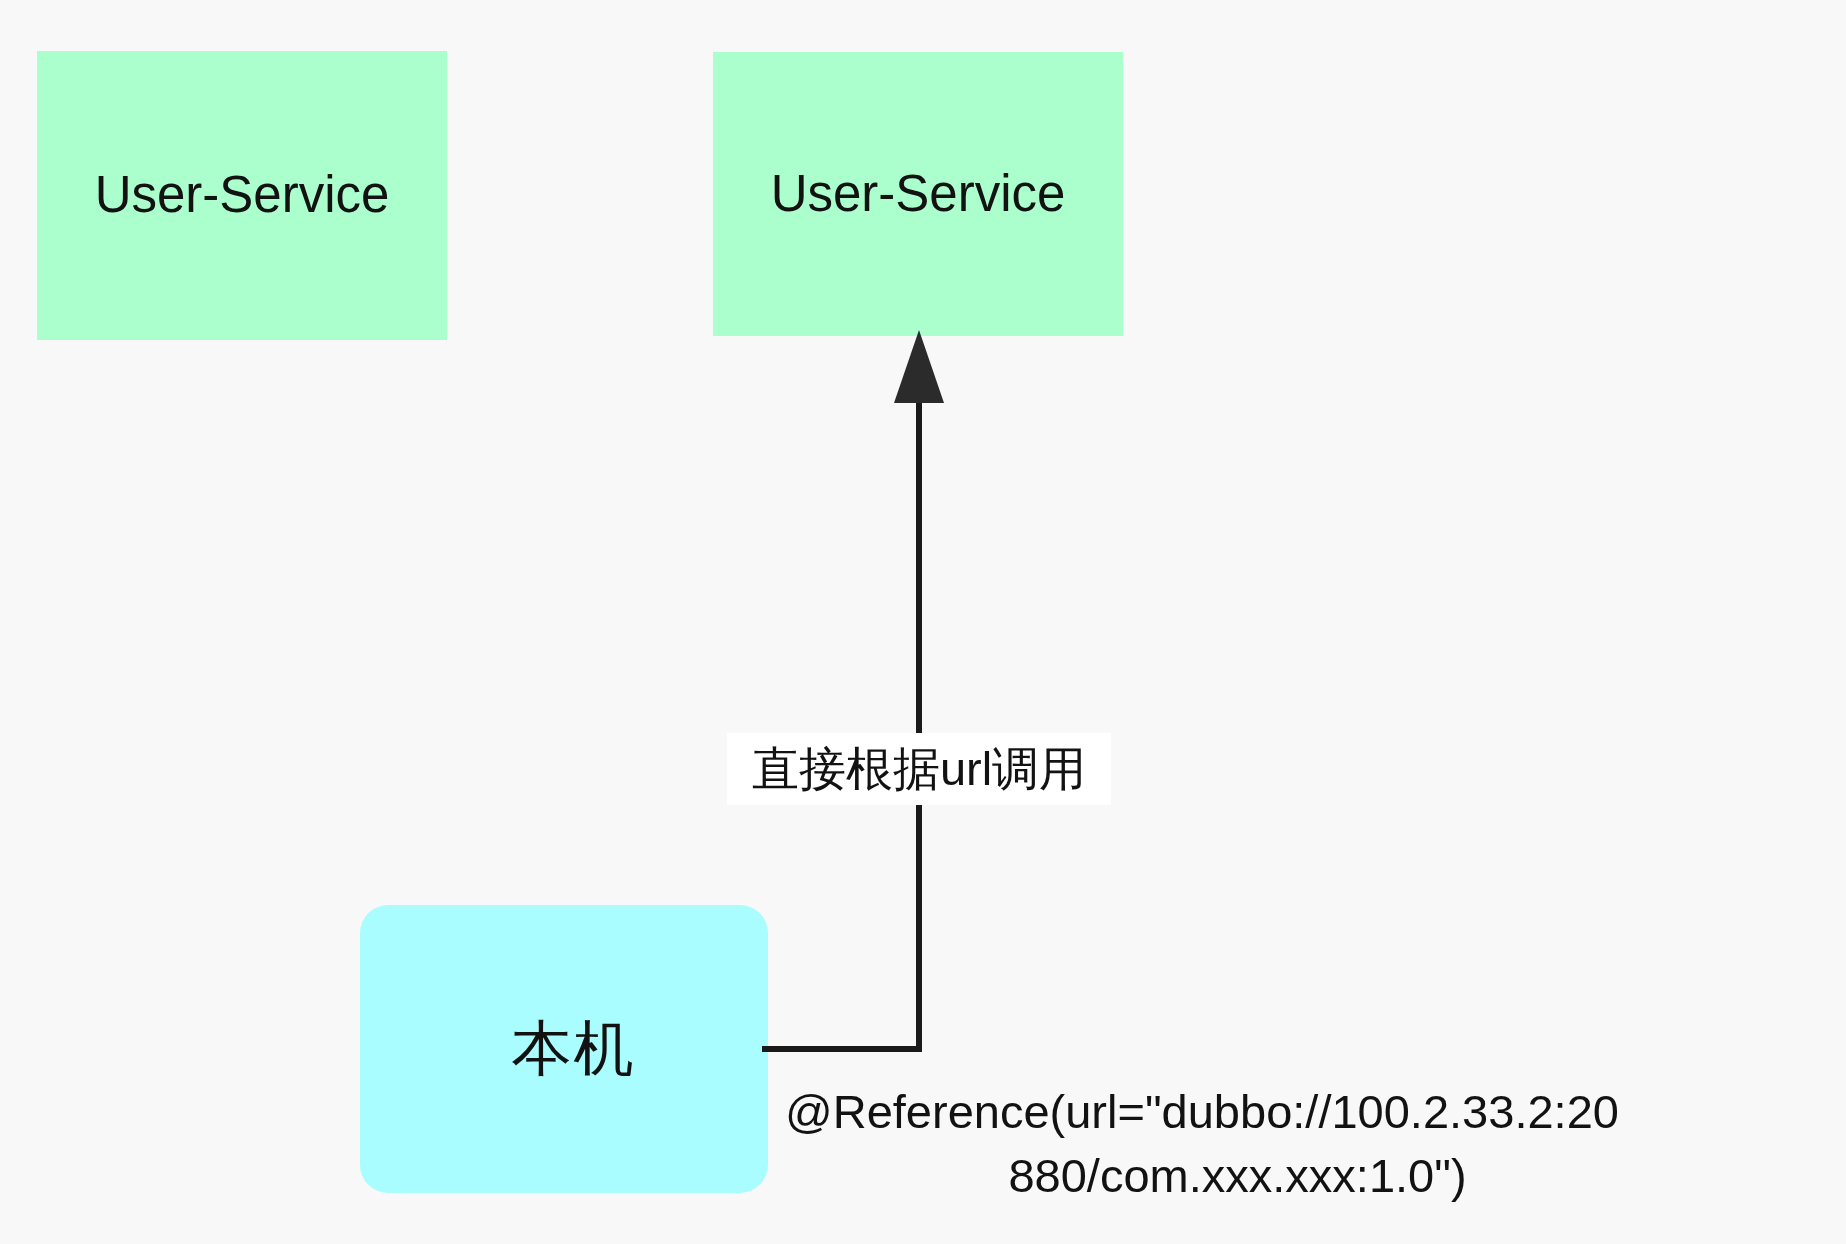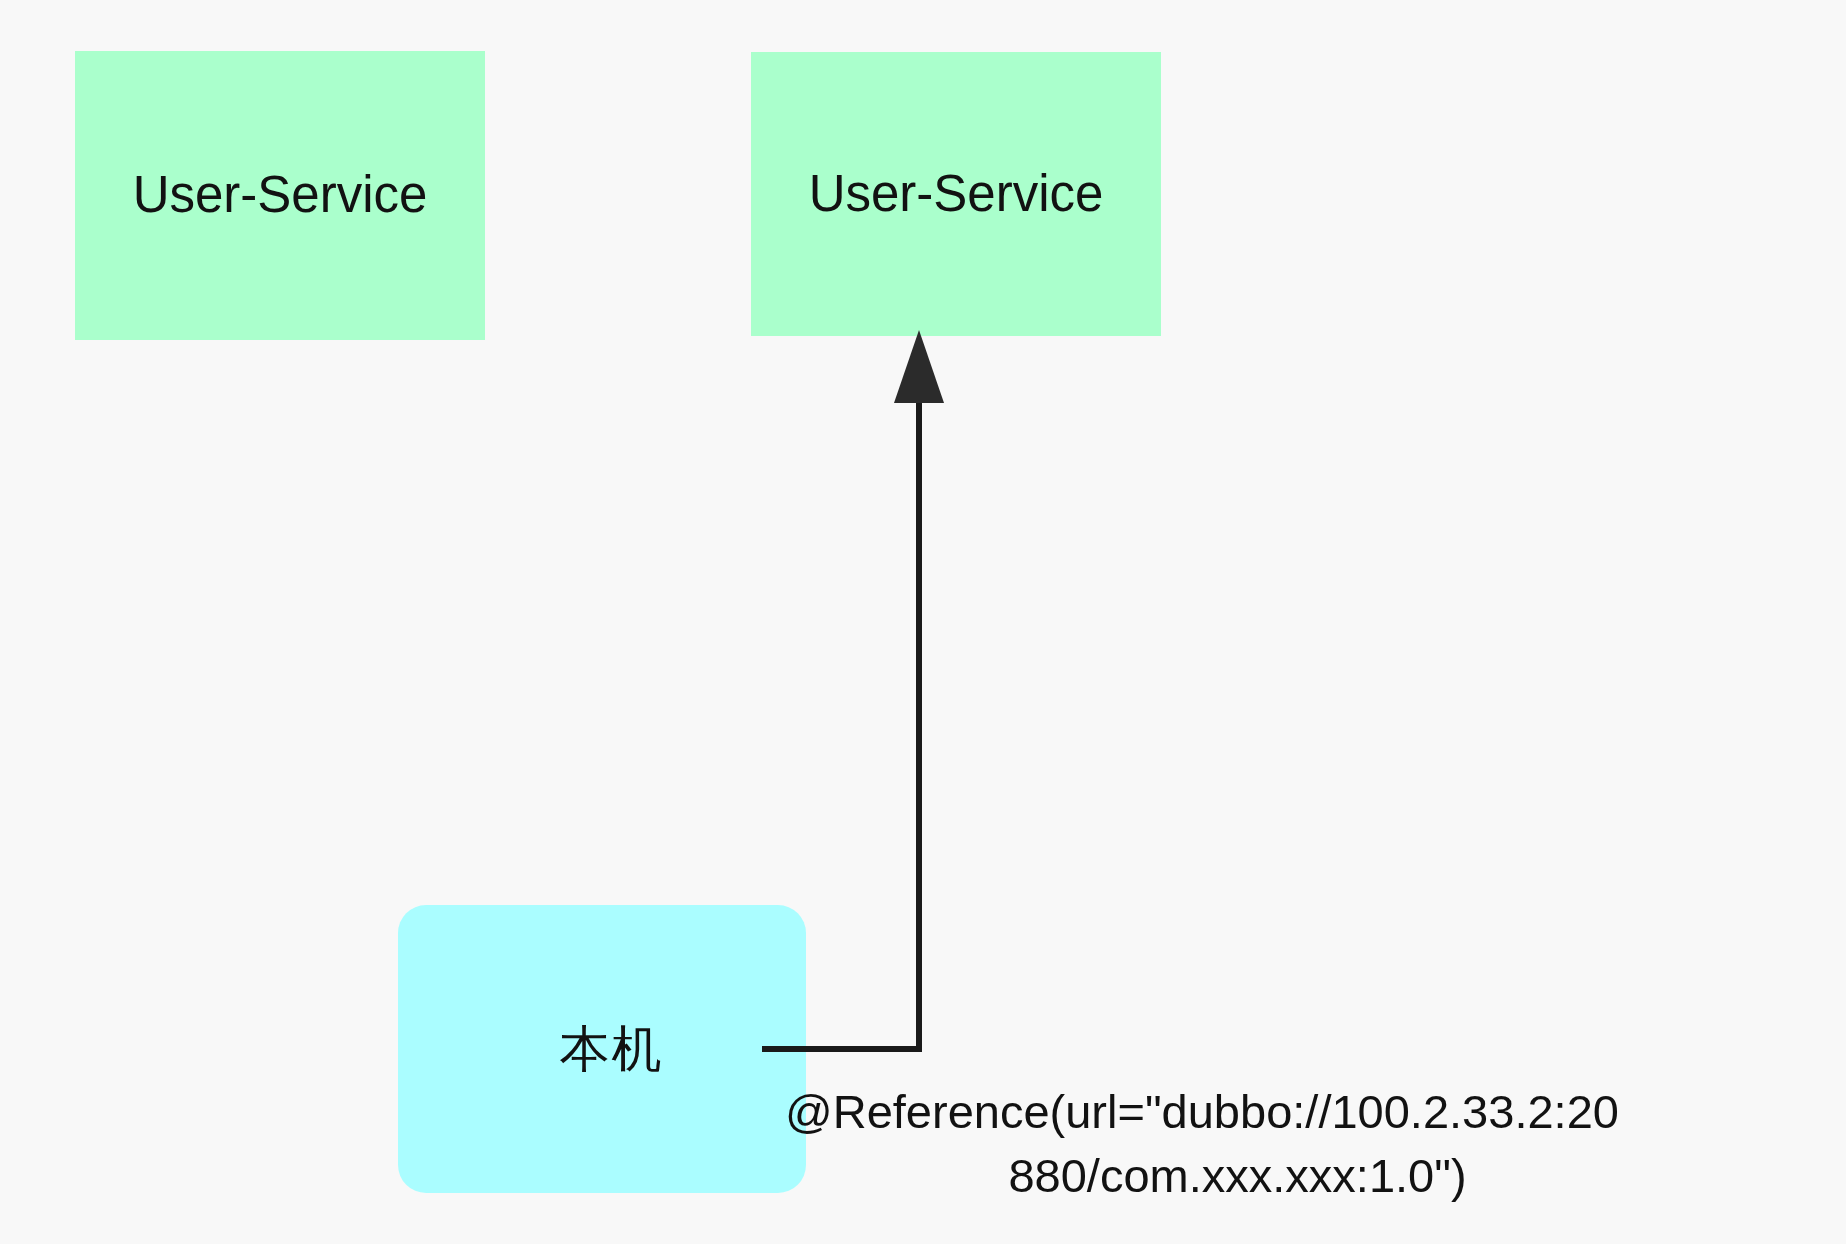--- a/index.html
+++ b/index.html
@@ -21,36 +21,35 @@
   .node {
     position: absolute;
     box-sizing: border-box;
     display: flex;
     flex-direction: column;
     align-items: center;
     justify-content: center;
     color: #121212;
     text-align: left;
     line-height: 1.22;
-    margin-left: 38px;
   }
   .node .node-line {
     display: block;
     white-space: nowrap;
   }
 
   .node-green {
     background: #aaffcc;
     font-size: 51px;
     font-weight: 400;
   }
   .node-cyan {
     background: #aafdff;
     border-radius: 28px;
-    font-size: 50px;
+    font-size: 60px;
     font-weight: 400;
     padding-left: 19px;
   }
 
   #node-user-service-1 {
     left: 37px;
     top: 51px;
     width: 410px;
     height: 289px;
   }
@@ -136,19 +135,22 @@
     <span class="node-line">本机</span>
   </div>
 
   <svg id="connector-svg" viewBox="0 0 1846 1244">
 
     <path d="M 762 1049 L 919 1049 L 919 403" fill="none" stroke="#1a1a1a" stroke-width="6" stroke-linecap="butt" stroke-linejoin="miter"></path>
 
     <polygon points="919,330 944,403 894,403" fill="#2b2b2b"></polygon>
   </svg>
 
+  <div id="edge-label">
+    <span>直接根据url调用</span>
+  </div>
 
   <div id="reference-annotation">
     <span class="ann-line ann-line-1">@Reference(url="dubbo://100.2.33.2:20</span>
     <span class="ann-line ann-line-2">880/com.xxx.xxx:1.0")</span>
   </div>
 
 </div>
 
 </body></html>

